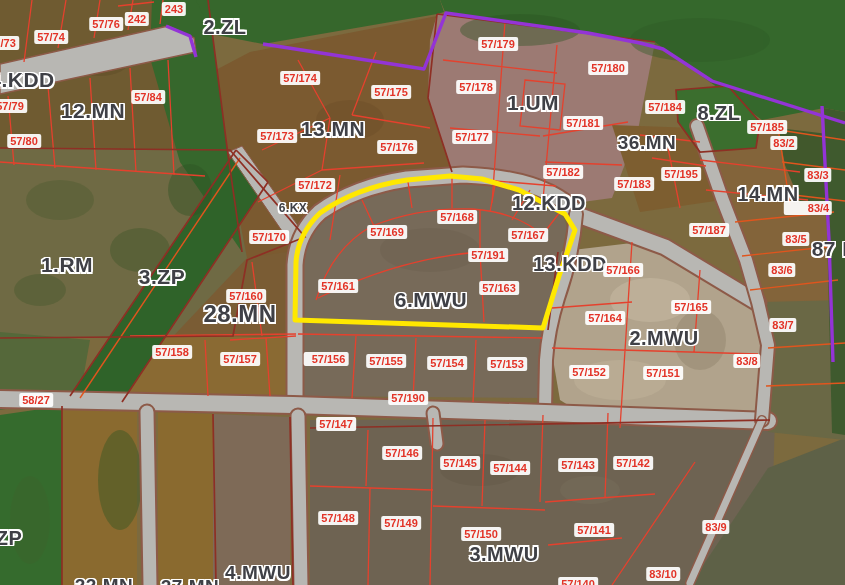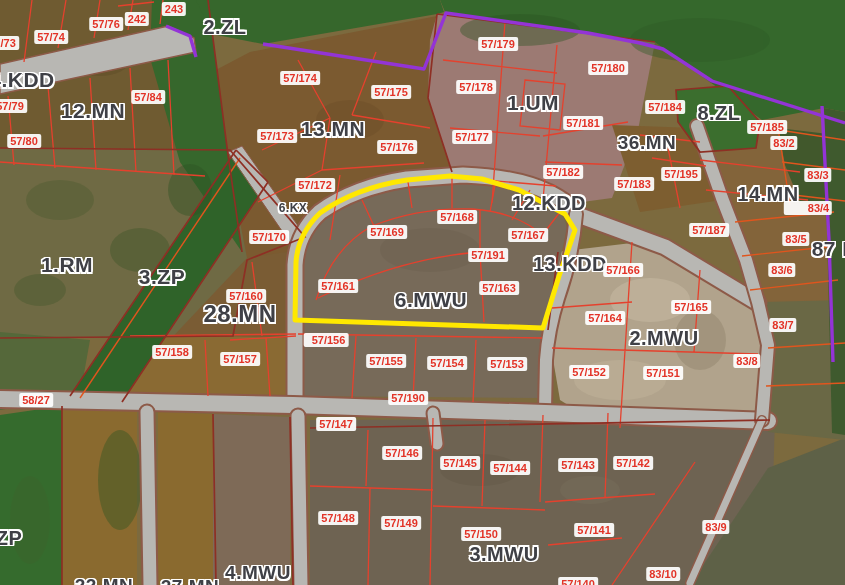--- a/index.html
+++ b/index.html
@@ -194,21 +194,21 @@
       <div class="parcel-chip" style="left: 488px; top: 255px;">57/191</div>
       <div class="parcel-chip" style="left: 338px; top: 286px;">57/161</div>
       <div class="parcel-chip" style="left: 499px; top: 288px;">57/163</div>
       <div class="parcel-chip" style="left: 623px; top: 270px;">57/166</div>
       <div class="parcel-chip" style="left: 605px; top: 318px;">57/164</div>
       <div class="parcel-chip" style="left: 691px; top: 307px;">57/165</div>
       <div class="parcel-chip" style="left: 783px; top: 325px;">83/7</div>
       <div class="parcel-chip" style="left: 589px; top: 372px;">57/152</div>
       <div class="parcel-chip" style="left: 663px; top: 373px;">57/151</div>
       <div class="parcel-chip" style="left: 747px; top: 361px;">83/8</div>
-      <div class="parcel-chip" style="left: 326px; top: 340px; padding-left: 8px;">57/156</div>
+      <div class="parcel-chip" style="left: 326px; top: 359px; padding-left: 8px;">57/156</div>
       <div class="parcel-chip" style="left: 386px; top: 361px;">57/155</div>
       <div class="parcel-chip" style="left: 447px; top: 363px;">57/154</div>
       <div class="parcel-chip" style="left: 507px; top: 364px;">57/153</div>
       <div class="parcel-chip" style="left: 408px; top: 398px;">57/190</div>
       <div class="parcel-chip" style="left: 336px; top: 424px;">57/147</div>
       <div class="parcel-chip" style="left: 402px; top: 453px;">57/146</div>
       <div class="parcel-chip" style="left: 460px; top: 463px;">57/145</div>
       <div class="parcel-chip" style="left: 510px; top: 468px;">57/144</div>
       <div class="parcel-chip" style="left: 578px; top: 465px;">57/143</div>
       <div class="parcel-chip" style="left: 633px; top: 463px;">57/142</div>

